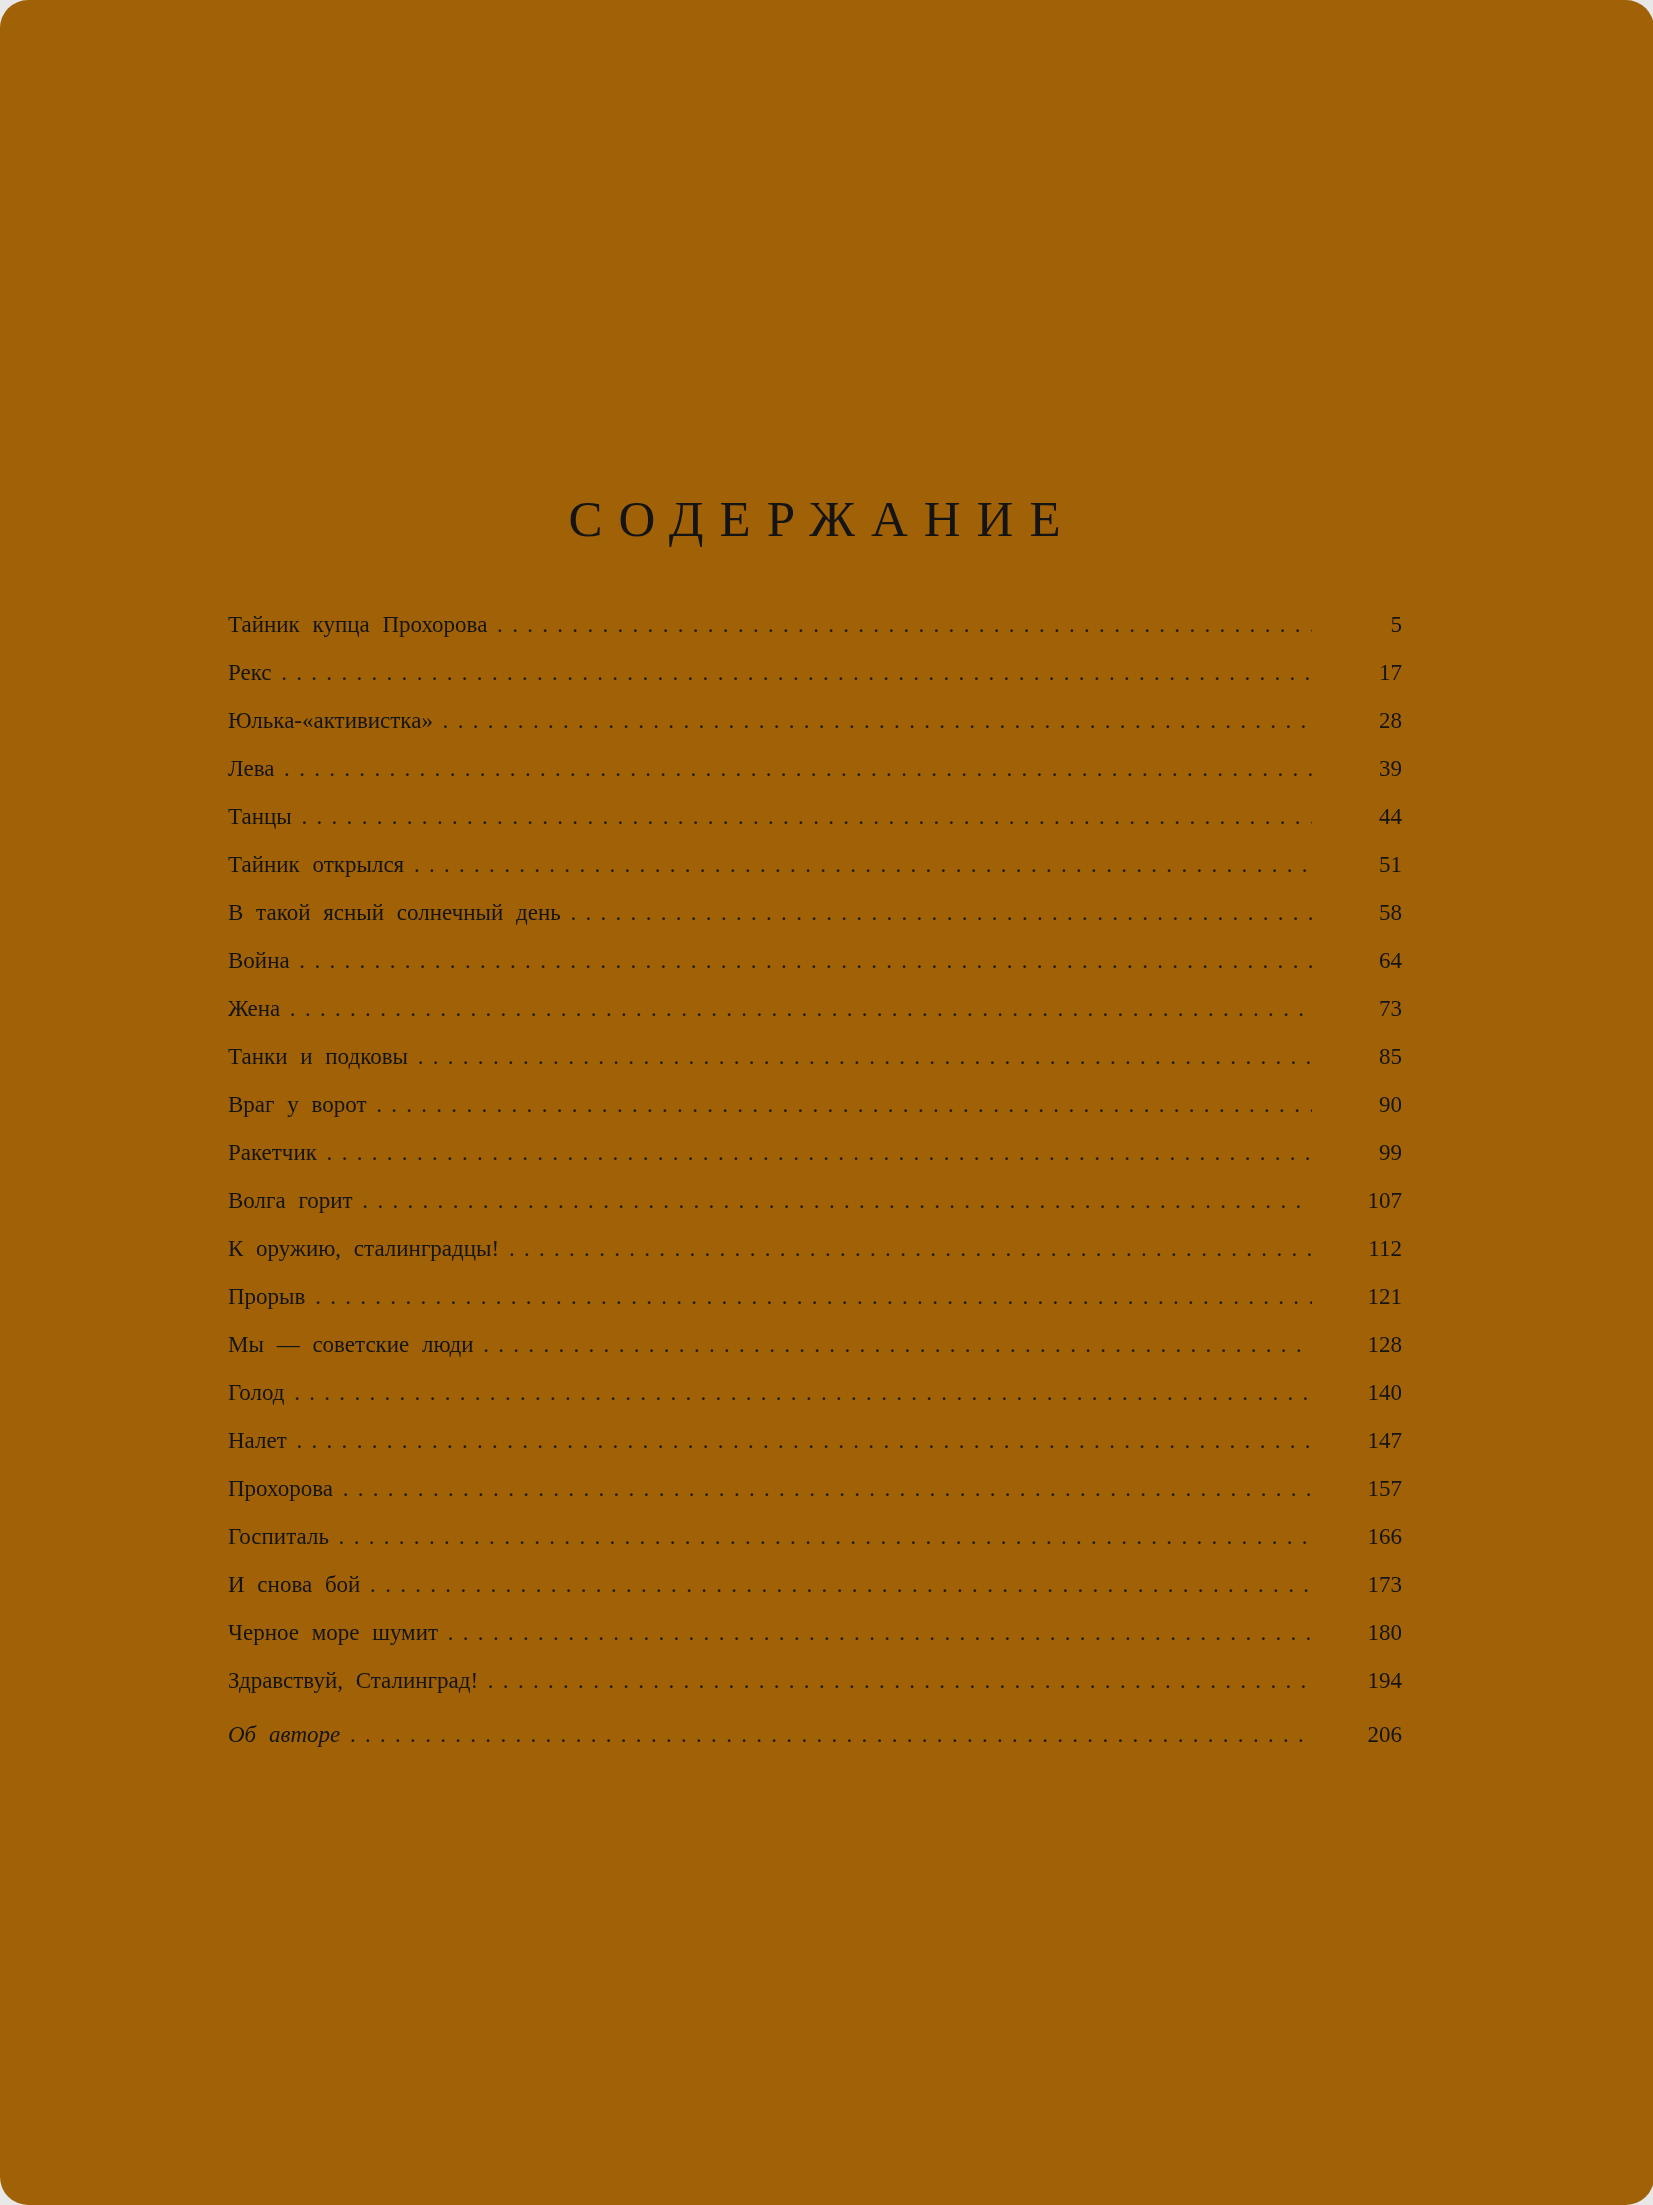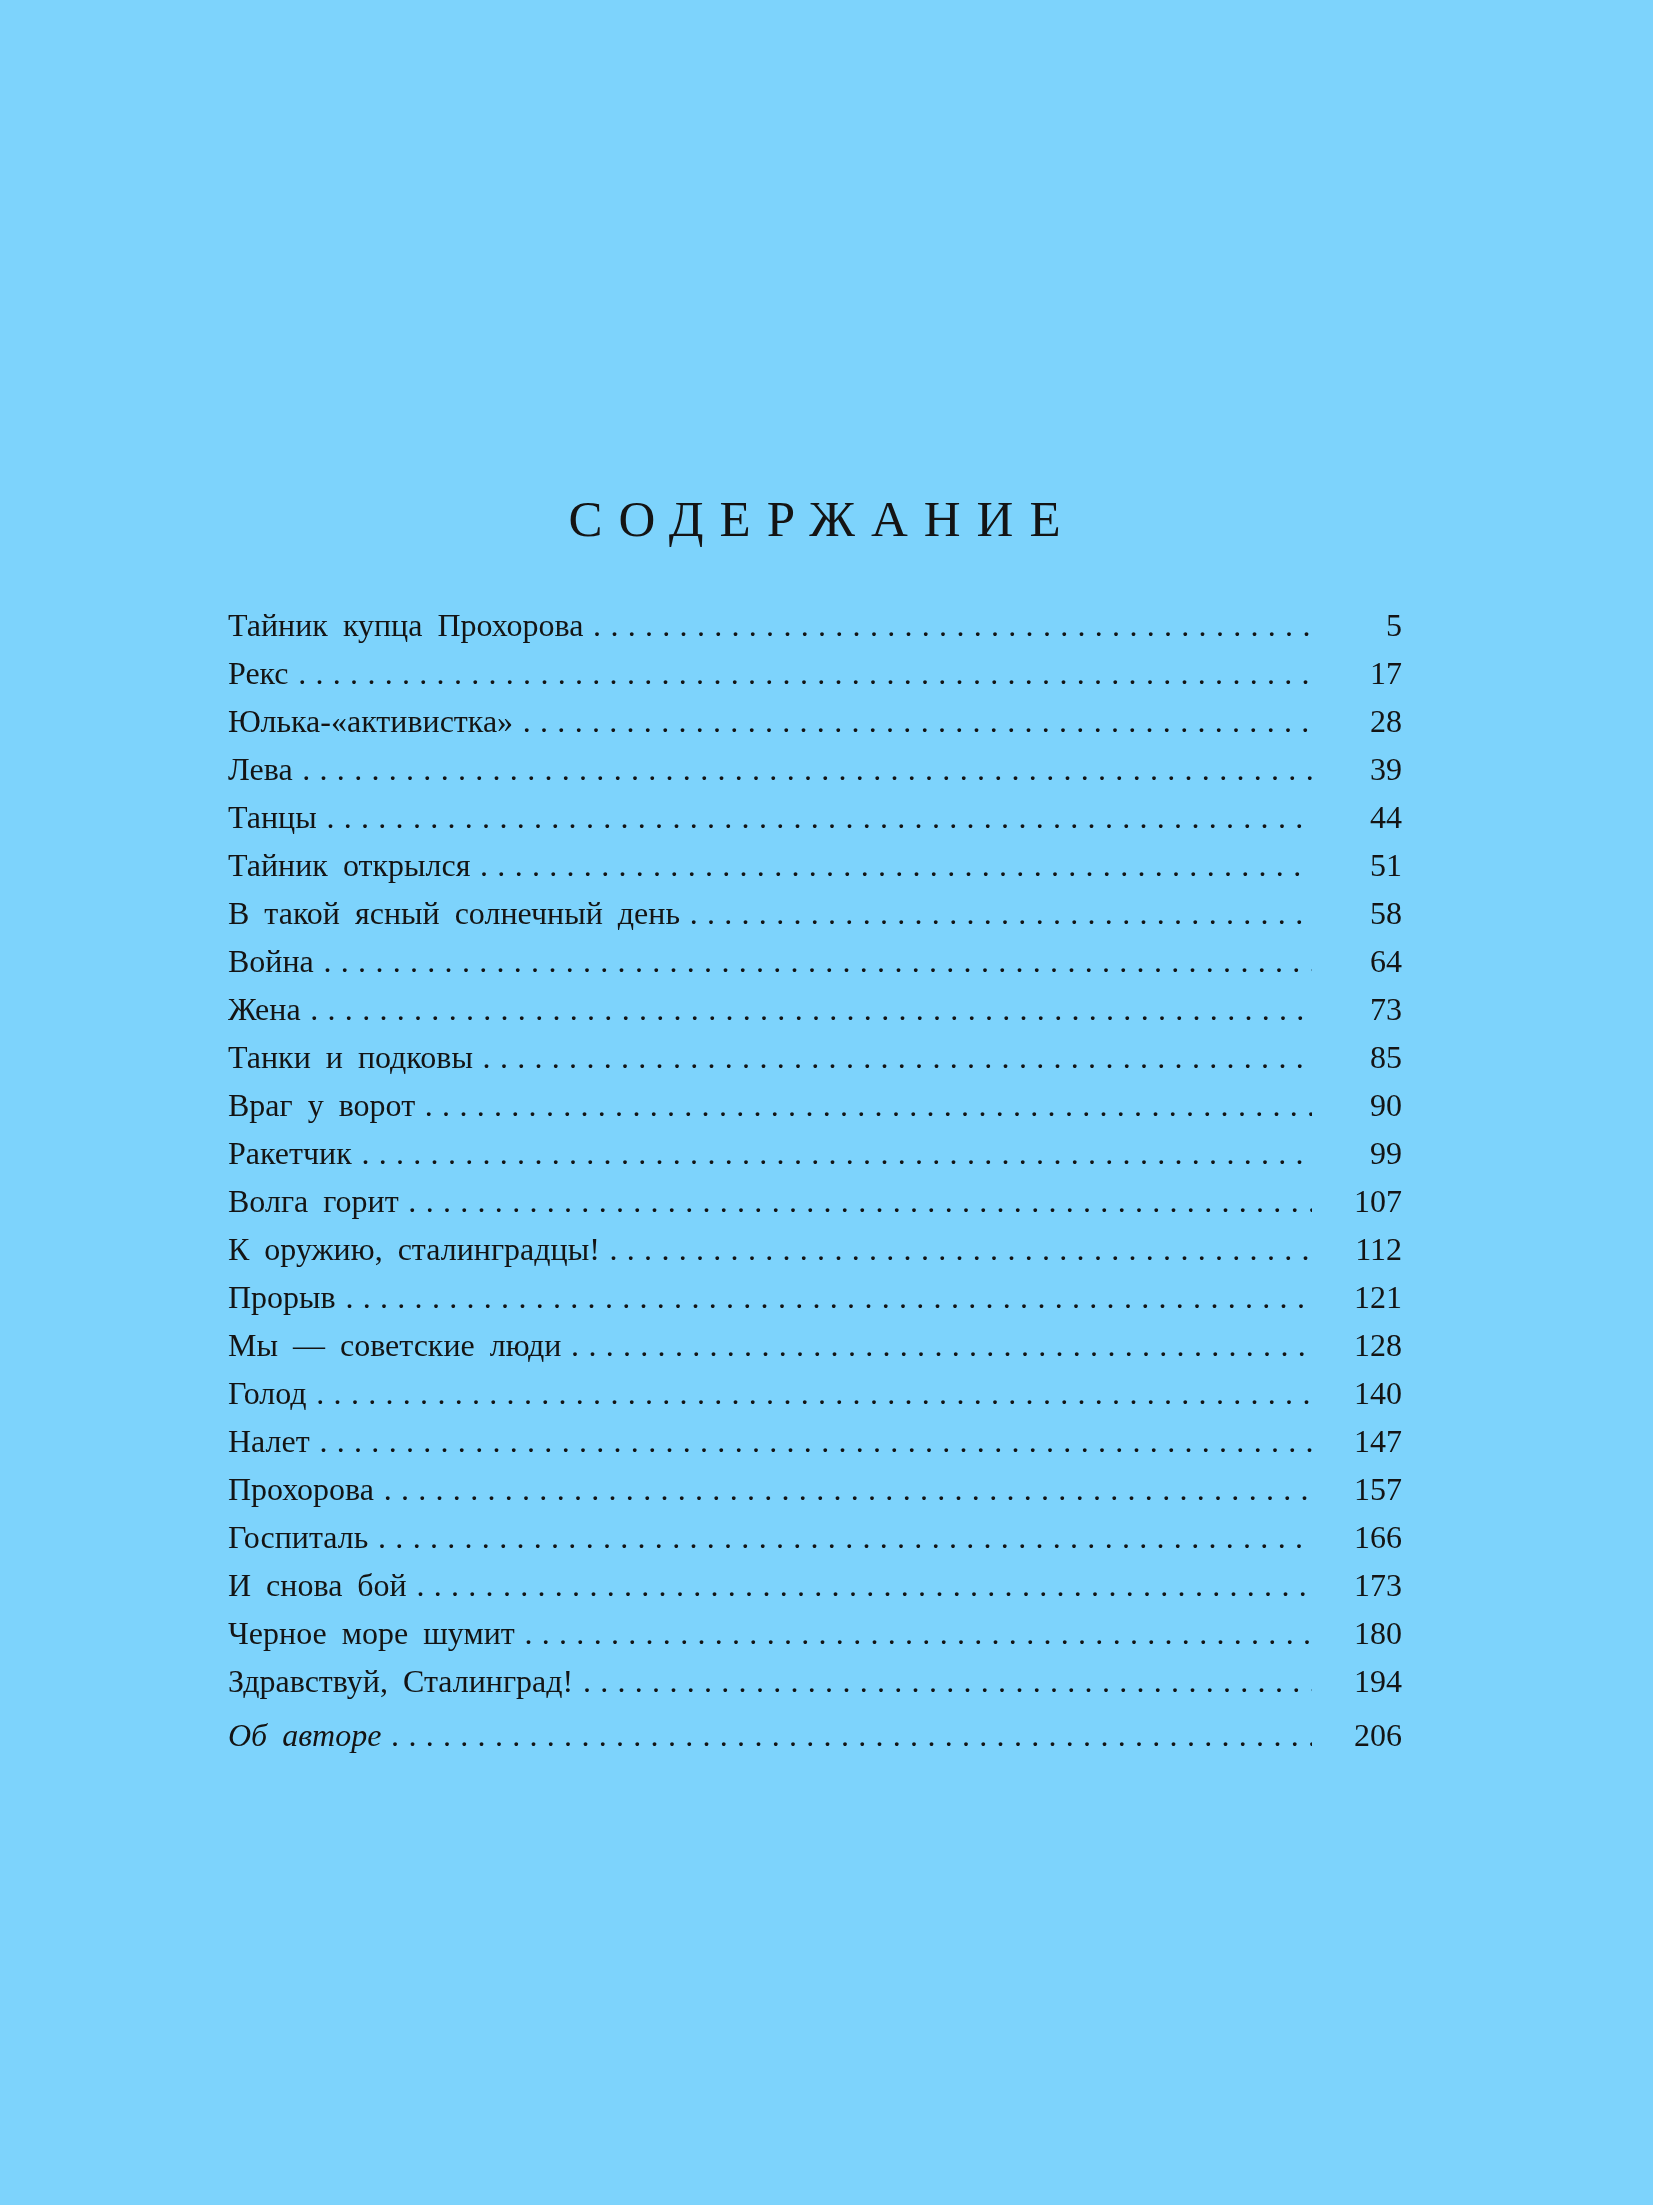--- a/index.html
+++ b/index.html
@@ -30,21 +30,21 @@
     white-space: nowrap;
   }
   .toc-list {
     width: 1174px;
     margin: 51px 0 0 228px;
   }
   .toc-row {
     display: flex;
     align-items: flex-start;
     height: 48px;
-    font-size: 32px;
+    font-size: 23px;
     line-height: 48px;
     white-space: nowrap;
   }
   .toc-row.spacing-before {
     margin-top: 6px;
   }
   .toc-row .entry-title {
     flex: 0 0 auto;
     word-spacing: 7px;
   }
@@ -64,21 +64,21 @@
   }
   .toc-row .entry-page {
     flex: 0 0 auto;
     min-width: 62px;
     text-align: right;
   }
 </style>
 </head>
 <body>
 
-<div class="page" style="background: #7dd3fc; color: rgb(20, 20, 20);">
+<div class="page" style="background: #a16207; color: rgb(20, 20, 20); border-radius: 28px;">
 
   <h1 class="toc-title">СОДЕРЖАНИЕ</h1>
 
   <div class="toc-list">
       <div class="toc-row">
       <span class="entry-title">Тайник купца Прохорова</span>
       <span class="leader"></span>
       <span class="entry-page">5</span>
     </div>
       <div class="toc-row">

